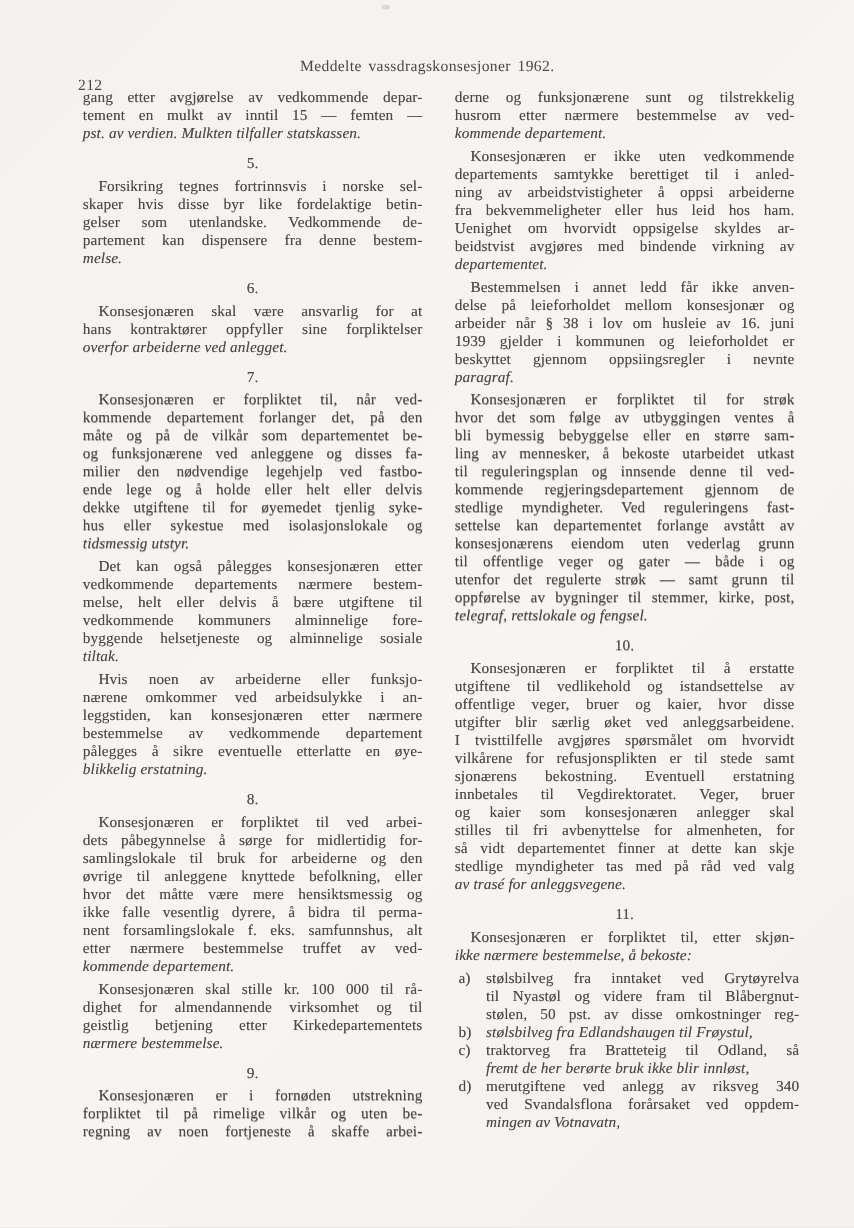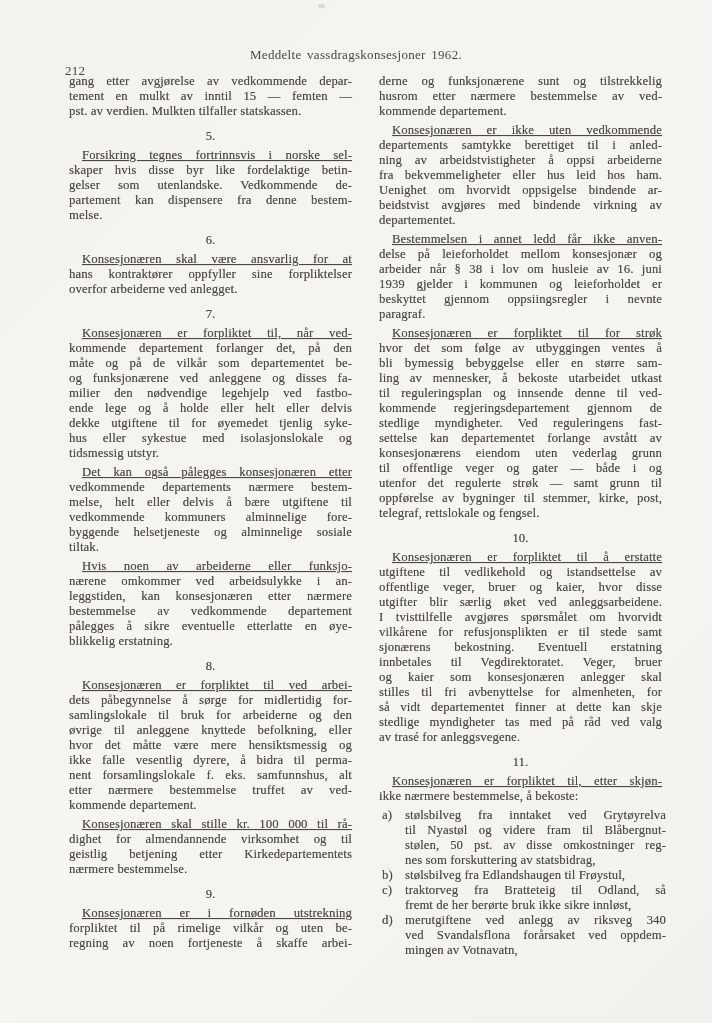--- a/index.html
+++ b/index.html
@@ -60,28 +60,29 @@
     font-size: 12.6px;
     line-height: 15px;
     letter-spacing: 0.15px;
     text-shadow: 0.2px 0.2px 0.4px rgba(90, 86, 80, 0.55);
   }
   .sec-heading {
     text-align: center;
     margin: 10px 0 3px 0;
   }
   .paragraph { margin: 4px; }
-  .paragraph.indent .line:first-child { text-indent: 13px; text-decoration: underline; }
+  .paragraph.indent .line:first-child { text-indent: 13px; }
   .line {
     text-align: justify;
     text-align-last: justify;
   }
   .line.last {
     text-align: justify;
     text-align-last: left;
+    font-style: italic;
   }
   .list-item {
     position: relative;
     padding-left: 30px;
   }
   .list-item .marker {
     position: absolute;
     left: 7px;
     top: 0;
   }
@@ -173,21 +174,21 @@
         <div class="paragraph">
           <div class="line">derne og funksjonærene sunt og tilstrekkelig</div>
           <div class="line">husrom etter nærmere bestemmelse av ved-</div>
           <div class="line last">kommende departement.</div>
         </div>
         <div class="paragraph indent">
           <div class="line">Konsesjonæren er ikke uten vedkommende</div>
           <div class="line">departements samtykke berettiget til i anled-</div>
           <div class="line">ning av arbeidstvistigheter å oppsi arbeiderne</div>
           <div class="line">fra bekvemmeligheter eller hus leid hos ham.</div>
-          <div class="line">Uenighet om hvorvidt oppsigelse bindende ar-</div>
+          <div class="line">Uenighet om hvorvidt oppsigelse skyldes ar-</div>
           <div class="line">beidstvist avgjøres med bindende virkning av</div>
           <div class="line last">departementet.</div>
         </div>
         <div class="paragraph indent">
           <div class="line">Bestemmelsen i annet ledd får ikke anven-</div>
           <div class="line">delse på leieforholdet mellom konsesjonær og</div>
           <div class="line">arbeider når § 38 i lov om husleie av 16. juni</div>
           <div class="line">1939 gjelder i kommunen og leieforholdet er</div>
           <div class="line">beskyttet gjennom oppsiingsregler i nevnte</div>
           <div class="line last">paragraf.</div>
@@ -226,30 +227,29 @@
         <div class="sec-heading">11.</div>
         <div class="paragraph indent">
           <div class="line">Konsesjonæren er forpliktet til, etter skjøn-</div>
           <div class="line last">ikke nærmere bestemmelse, å bekoste:</div>
         </div>
         <div class="list-item">
           <span class="marker">a)</span>
           <div class="line">stølsbilveg fra inntaket ved Grytøyrelva</div>
           <div class="line">til Nyastøl og videre fram til Blåbergnut-</div>
           <div class="line">stølen, 50 pst. av disse omkostninger reg-</div>
-          <div class="line last">nes som forskuttering av statsbidrag,</div>
         </div>
         <div class="list-item">
           <span class="marker">b)</span>
           <div class="line last">stølsbilveg fra Edlandshaugen til Frøystul,</div>
         </div>
         <div class="list-item">
           <span class="marker">c)</span>
           <div class="line">traktorveg fra Bratteteig til Odland, så</div>
-          <div class="line last">fremt de her berørte bruk ikke sikre innløst,</div>
+          <div class="line last">fremt de her berørte bruk ikke blir innløst,</div>
         </div>
         <div class="list-item">
           <span class="marker">d)</span>
           <div class="line">merutgiftene ved anlegg av riksveg 340</div>
           <div class="line">ved Svandalsflona forårsaket ved oppdem-</div>
           <div class="line last">mingen av Votnavatn,</div>
         </div>
       </div>
   </div>
 </div>

